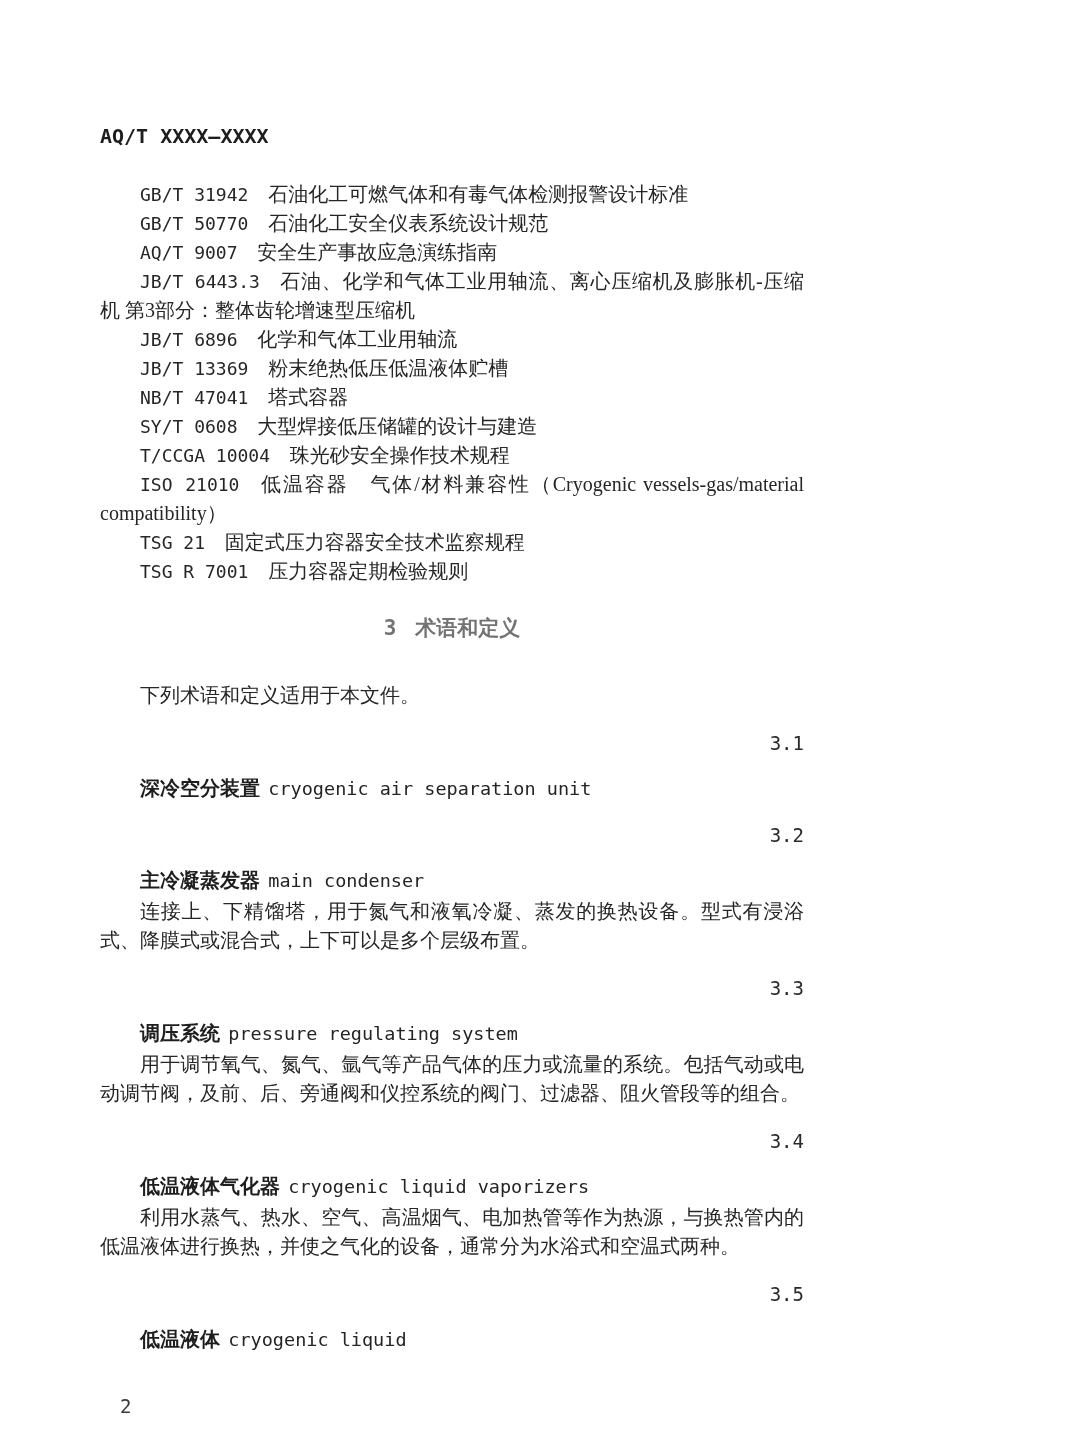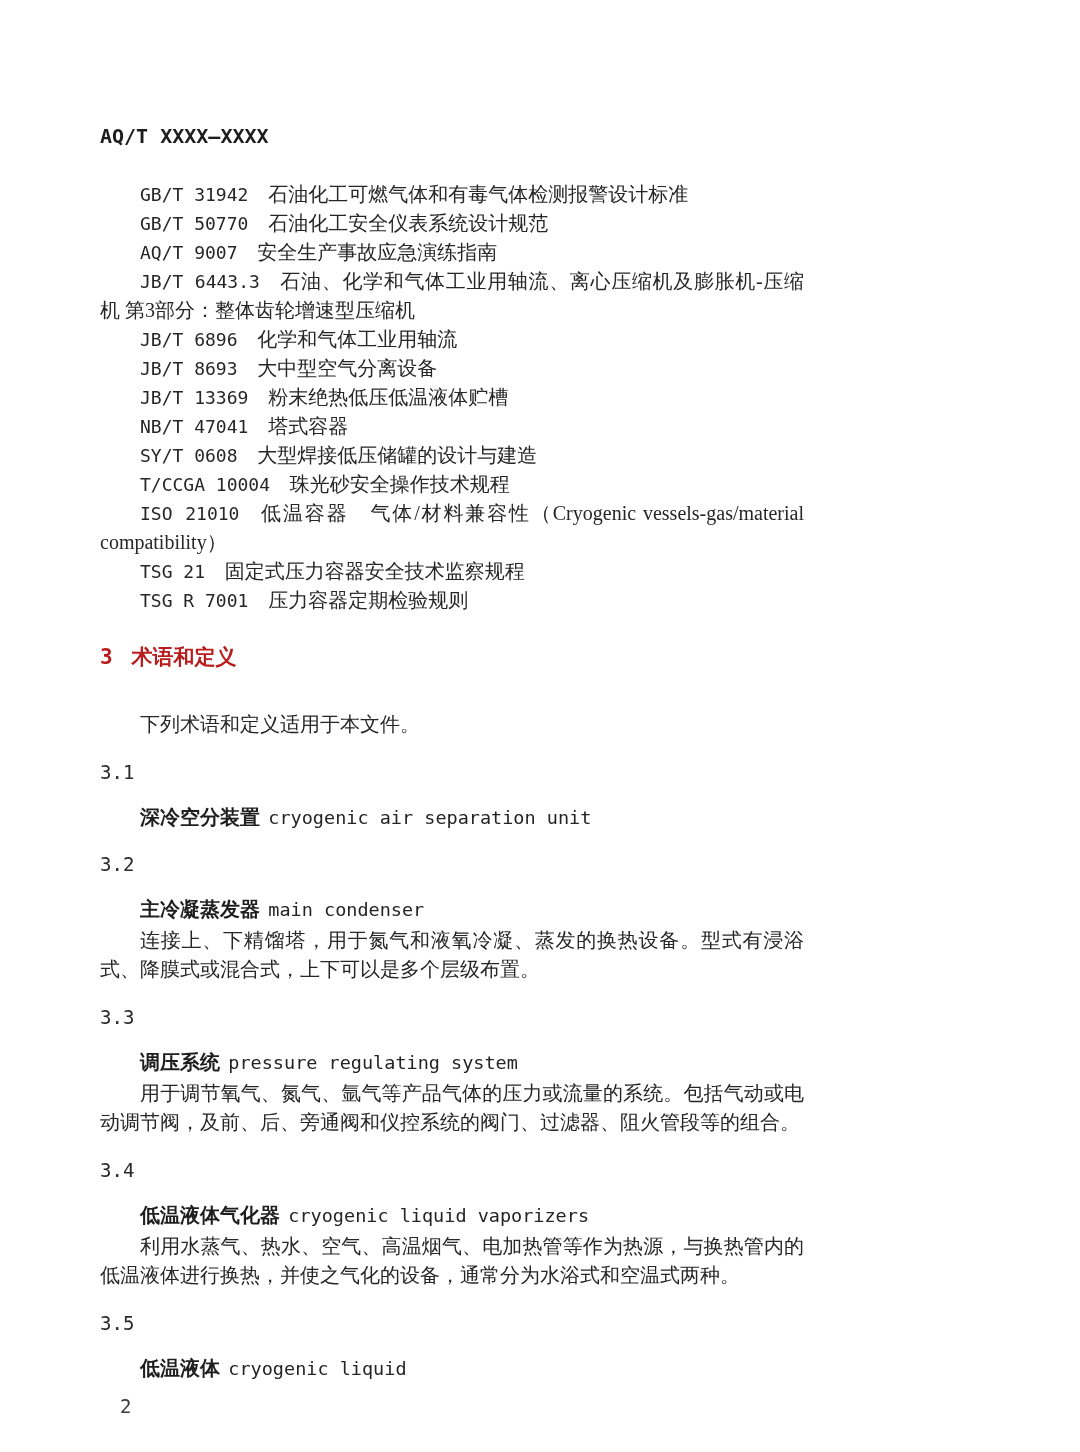--- a/index.html
+++ b/index.html
@@ -38,39 +38,41 @@
     font-family: "DejaVu Sans Mono", "Liberation Mono", monospace;
     font-size: 18px;
     margin-right: 1.1em;
     white-space: nowrap;
   }
   
   .sec-heading {
     font-family: "Liberation Sans", "DejaVu Sans", sans-serif;
     font-weight: bold;
     font-size: 21px;
-    color: #b91c1c;
+    color: #737373;
     margin: 30px 0 0 0;
     line-height: 24px;
+    text-align: center;
   }
   .sec-heading .sec-num { margin-right: 0.9em; font-family: "DejaVu Sans Mono", monospace; }
   .sec-intro {
     margin: 41px 0 0 0;
     font-size: 20px;
     line-height: 29px;
     text-indent: 2em;
   }
   
   .term { margin: 0; }
   .term-number {
     font-family: "DejaVu Sans Mono", "Liberation Mono", monospace;
     font-size: 19px;
     color: #2a2a2a;
     margin: 21px 0 0 0;
     line-height: 24px;
+    text-align: right;
   }
   .term-name {
     margin: 20px 0 0 0;
     text-indent: 2em;
     font-size: 20px;
     line-height: 26px;
   }
   .term-name .zh {
     font-family: "Liberation Sans", "DejaVu Sans", sans-serif;
     font-weight: bold;
@@ -106,21 +108,20 @@
 <div class="page">
 
   <p class="doc-code">AQ/T XXXX—XXXX</p>
 
   <div class="ref-list">
     <p><span class="ref-code">GB/T 31942</span><span>石油化工可燃气体和有毒气体检测报警设计标准</span></p>
     <p><span class="ref-code">GB/T 50770</span><span>石油化工安全仪表系统设计规范</span></p>
     <p><span class="ref-code">AQ/T 9007</span><span>安全生产事故应急演练指南</span></p>
     <p><span class="ref-code">JB/T 6443.3</span><span>石油、化学和气体工业用轴流、离心压缩机及膨胀机-压缩机 第3部分：整体齿轮增速型压缩机</span></p>
     <p><span class="ref-code">JB/T 6896</span><span>化学和气体工业用轴流</span></p>
-    <p><span class="ref-code">JB/T 8693</span><span>大中型空气分离设备</span></p>
     <p><span class="ref-code">JB/T 13369</span><span>粉末绝热低压低温液体贮槽</span></p>
     <p><span class="ref-code">NB/T 47041</span><span>塔式容器</span></p>
     <p><span class="ref-code">SY/T 0608</span><span>大型焊接低压储罐的设计与建造</span></p>
     <p><span class="ref-code">T/CCGA 10004</span><span>珠光砂安全操作技术规程</span></p>
     <p><span class="ref-code">ISO 21010</span><span>低温容器　气体/材料兼容性（Cryogenic vessels-gas/material compatibility）</span></p>
     <p><span class="ref-code">TSG 21</span><span>固定式压力容器安全技术监察规程</span></p>
     <p><span class="ref-code">TSG R 7001</span><span>压力容器定期检验规则</span></p>
   </div>
 
   <h2 class="sec-heading"><span class="sec-num">3</span><span>术语和定义</span></h2>

